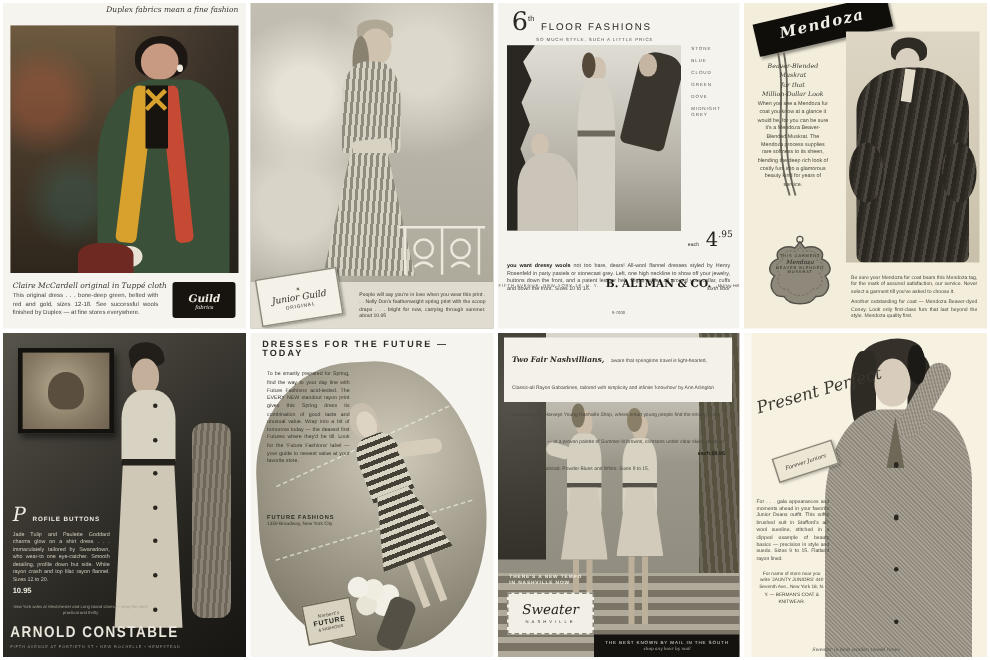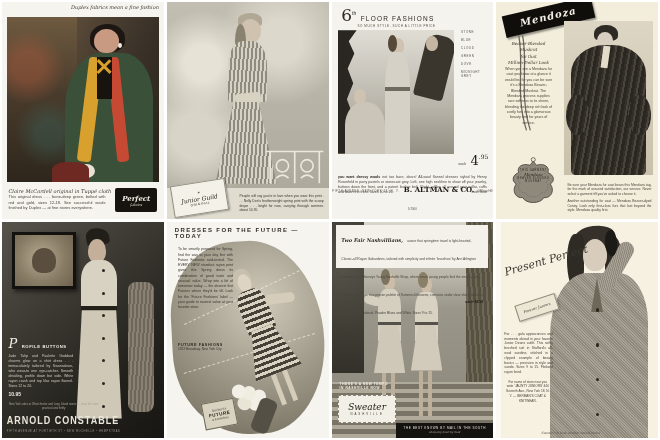--- a/index.html
+++ b/index.html
@@ -60,21 +60,21 @@
       <div class="abs" style="left:69%;top:24%;width:8%;height:64%;background:#c64a33;transform:rotate(-6deg);border-radius:4px"></div>
       <div class="abs" style="left:59%;top:24%;width:10%;height:26%;background:#17140f"></div>
       <div class="abs" style="left:58%;top:29%;width:12%;height:2%;background:#d8a02c;transform:rotate(45deg)"></div>
       <div class="abs" style="left:58%;top:29%;width:12%;height:2%;background:#d8a02c;transform:rotate(-45deg)"></div>
       <div class="abs" style="left:46%;bottom:2%;width:12%;height:9%;background:#e8e2d4;border-radius:50%"></div>
       <div class="abs" style="left:30%;bottom:0;width:24%;height:12%;background:#6e2a22;border-radius:40% 40% 0 0"></div>
     </div>
     <div class="abs script" style="left:4%;bottom:11.5%;font-size:5px;color:#3a362e">Claire McCardell original in Tuppé cloth</div>
     <div class="abs tiny" style="left:4%;bottom:3.5%;width:60%">This original dress . . . bone-deep green, belted with red and gold, sizes 12-18. See successful wools finished by Duplex — at fine stores everywhere.</div>
     <div class="abs logo" style="right:4%;bottom:3%;width:26%;height:11%">
-      <span class="script" style="font-size:7px;font-weight:bold">Perfect</span>
+      <span class="script" style="font-size:7px;font-weight:bold">Guild</span>
       <span class="script" style="font-size:3.5px">fabrics</span>
     </div>
   </figure>
 
   <figure class="ad" style="background:
       radial-gradient(circle at 22% 28%,#e6e2d6 0 9%,transparent 26%),
       radial-gradient(circle at 70% 18%,#dcd8cc 0 10%,transparent 30%),
       radial-gradient(circle at 18% 62%,#d8d4c8 0 12%,transparent 34%),
       linear-gradient(180deg,#c2beb2,#aaa698)">
     <div class="abs" style="left:44%;top:5%;width:15%;height:6%;background:#b0a894;border-radius:50% 50% 20% 20%"></div>

